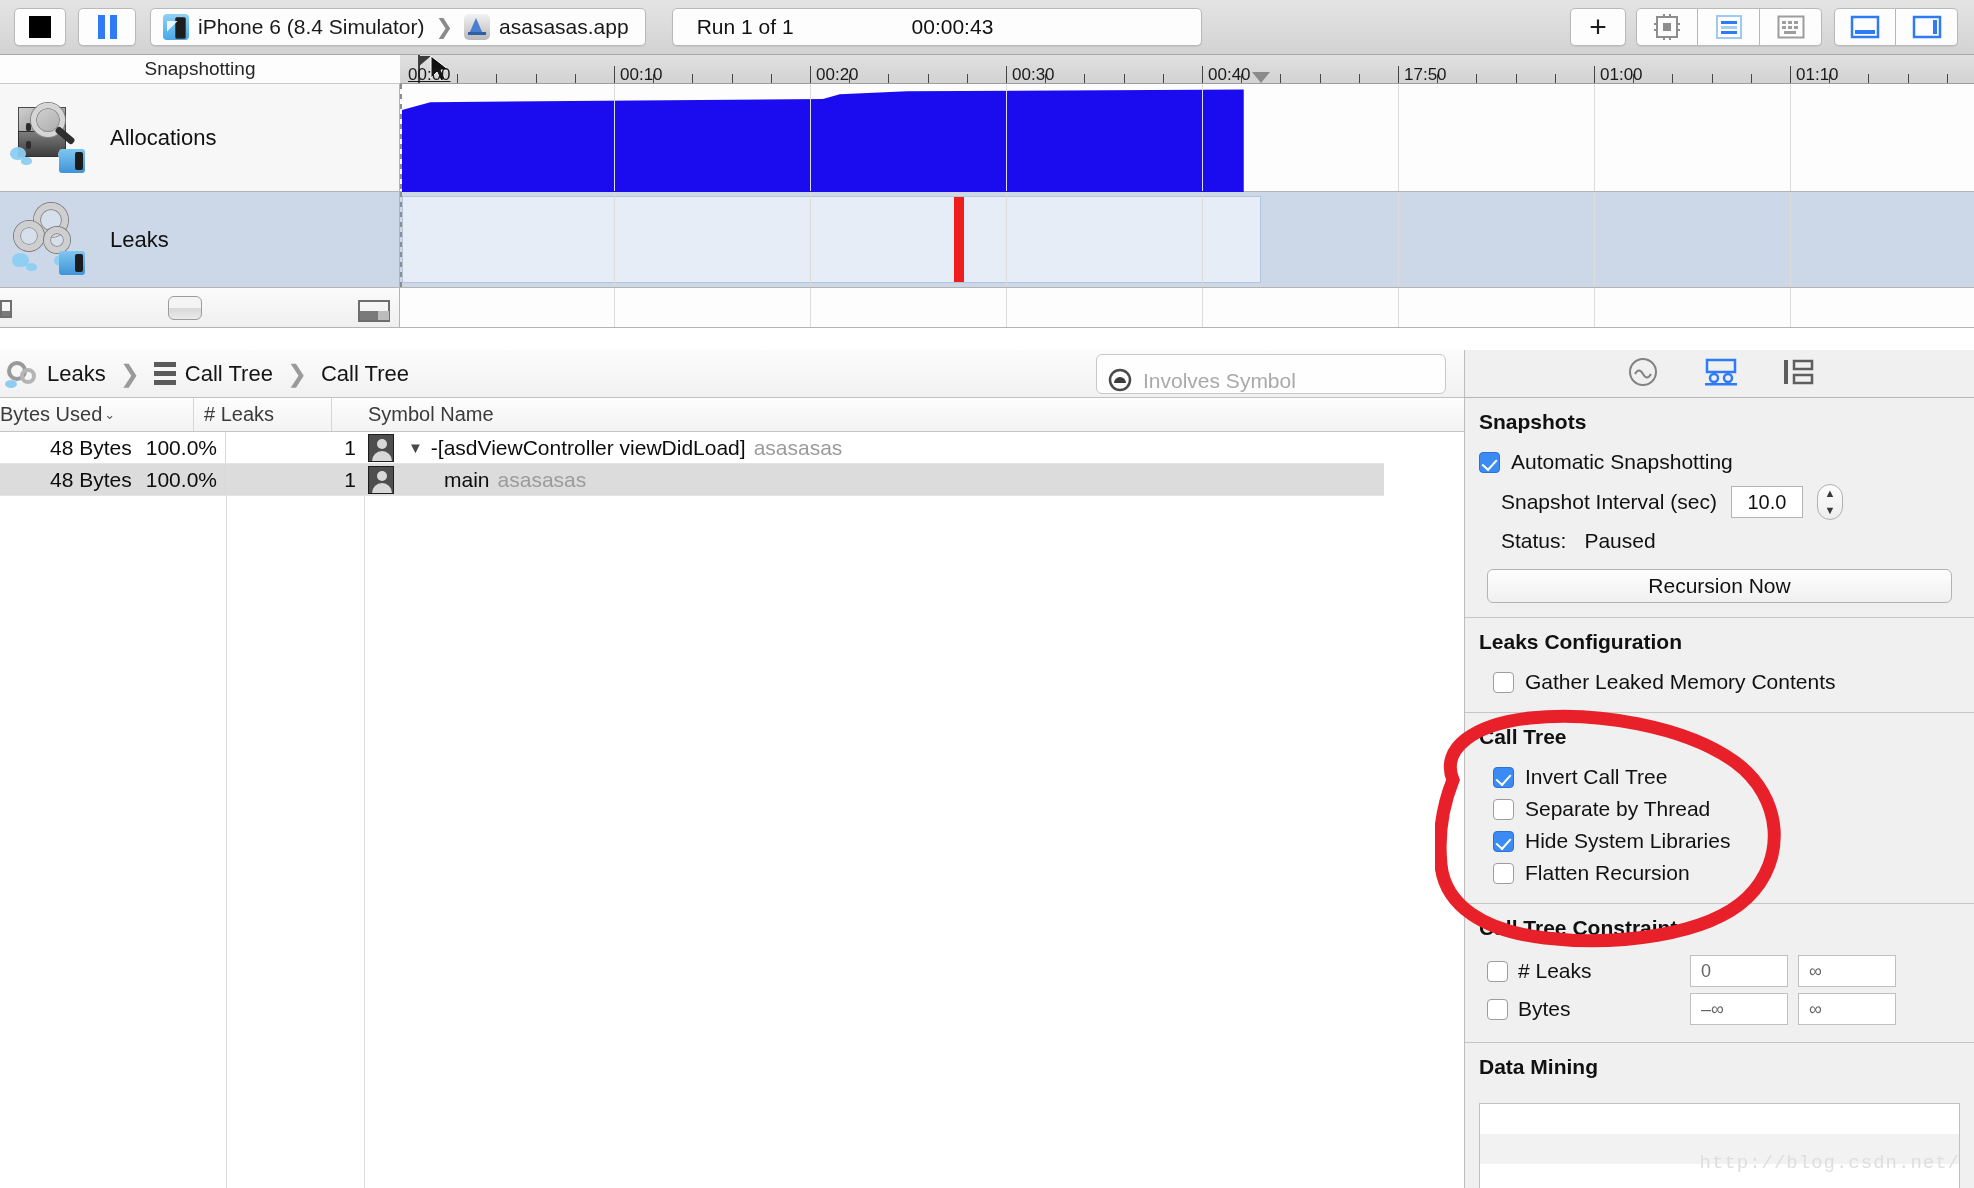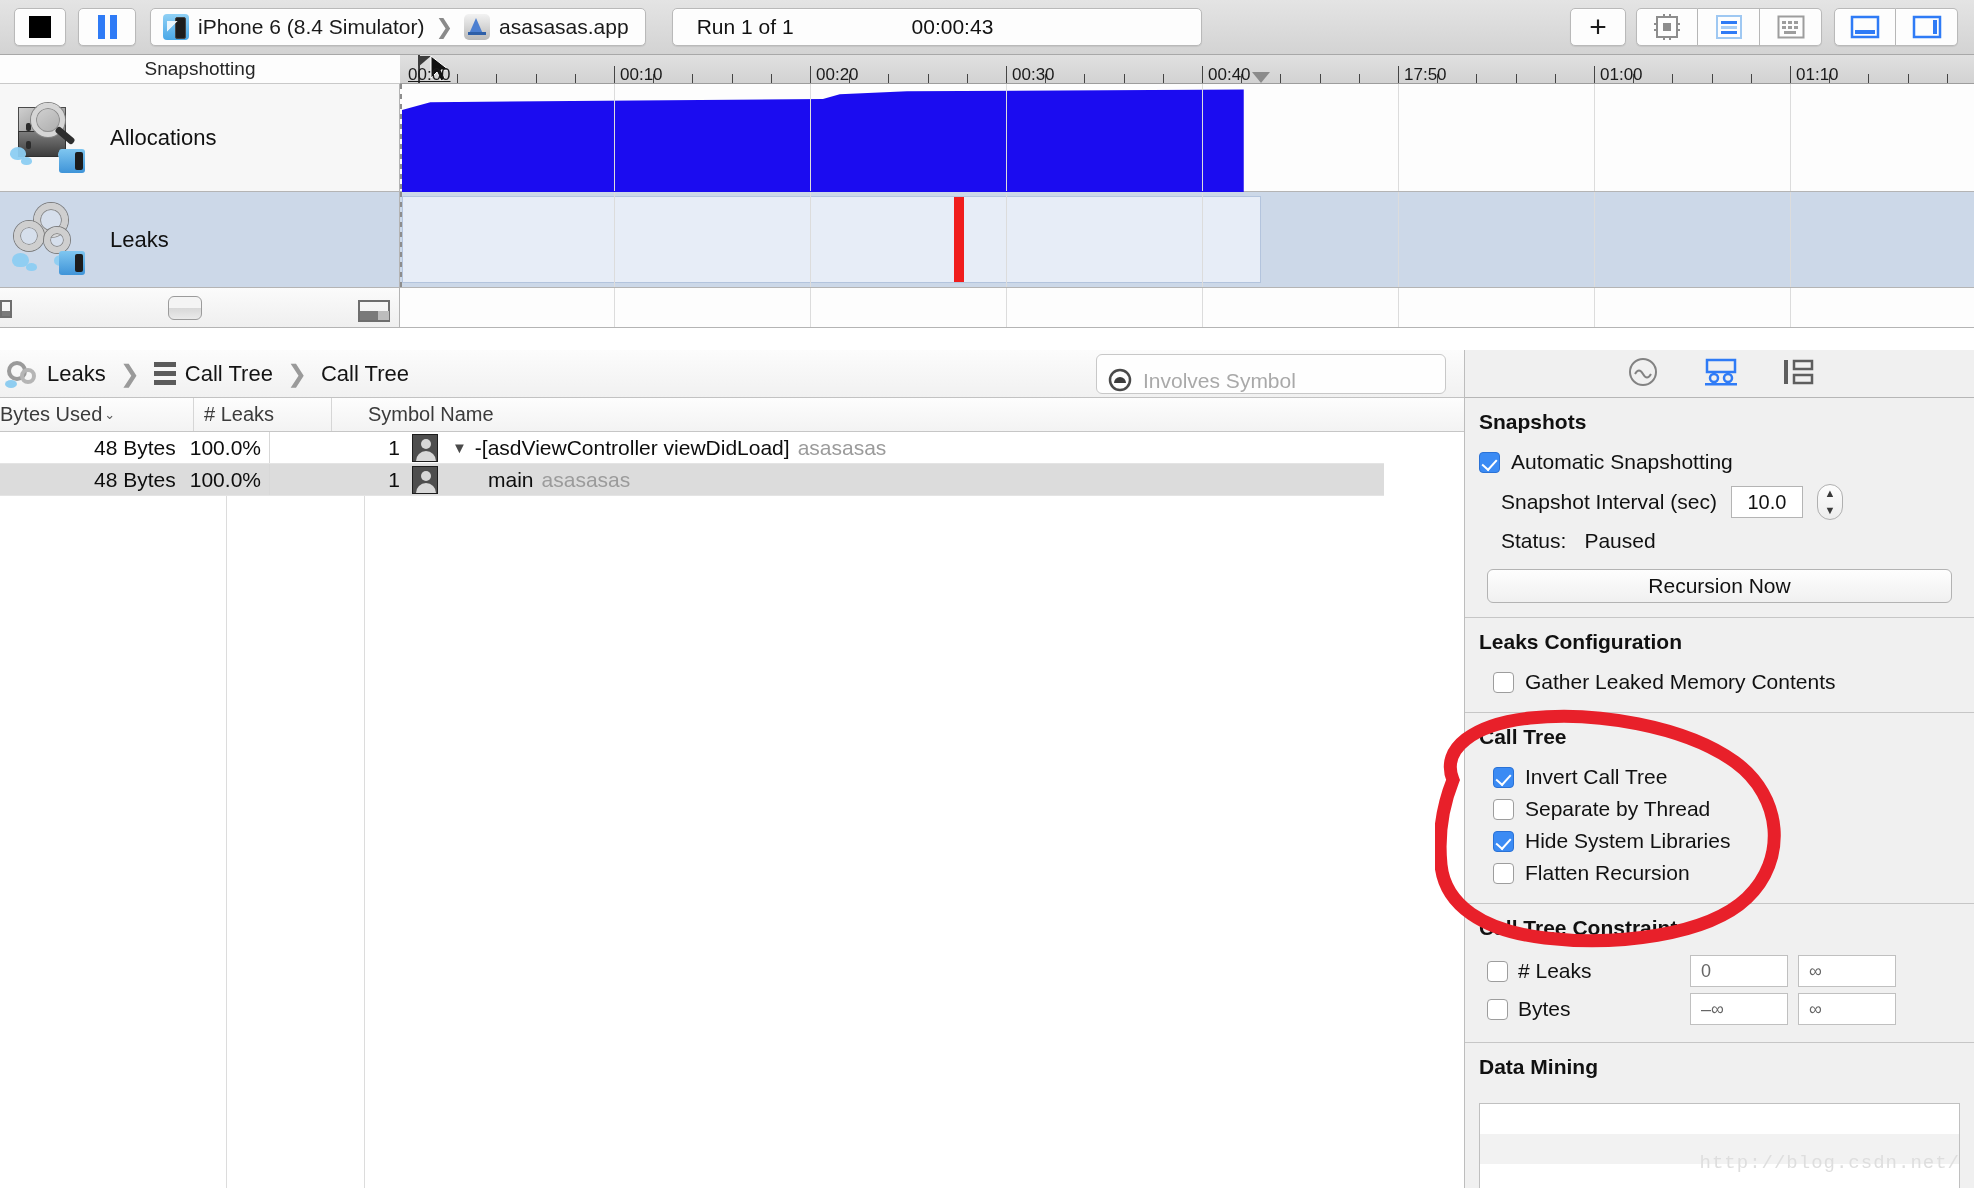--- a/index.html
+++ b/index.html
@@ -230,21 +230,21 @@
     font-size: 20px; color: #3b3b3b; display: flex; align-items: center;
     border-right: 1px solid #d6d6d6; padding-left: 8px;
   }
   .th.c1 { width: 226px; margin-left: -32px; padding-left: 32px; gap: 2px; }
   .th.c2 { width: 138px; justify-content: flex-start; padding-left: 10px; }
   .th.c3 { flex: 1; border-right: 0; padding-left: 36px; }
   .sortcar { font-size: 13px; color: #5a5a5a; }
 
   .trow {
     position: absolute; left: 0; width: 1384px; height: 32px; display: flex;
-    border-bottom: 1px solid #e4e4e4; font-size: 21px; color: #0d0d0d; padding-left: 44px;
+    border-bottom: 1px solid #e4e4e4; font-size: 21px; color: #0d0d0d;
   }
   .trow.r0 { background: #ffffff; }
   .trow.r1 { background: #dcdcdc; }
   .cell { display: flex; align-items: center; border-right: 1px solid #d8d8d8; }
   .cell.bytes { width: 226px; justify-content: flex-end; padding-right: 8px; gap: 14px; }
   .cell.leaks { width: 138px; justify-content: flex-end; padding-right: 8px; border-right: 0; }
   .cell.thread { width: 34px; justify-content: center; border-right: 0; }
   .cell.symbol { flex: 1; border-right: 0; display: flex; align-items: center; gap: 8px; padding-left: 10px; }
   .thread-ico {
     width: 26px; height: 28px; background: #4e4e4e; border: 1px solid #1d1d1d;

